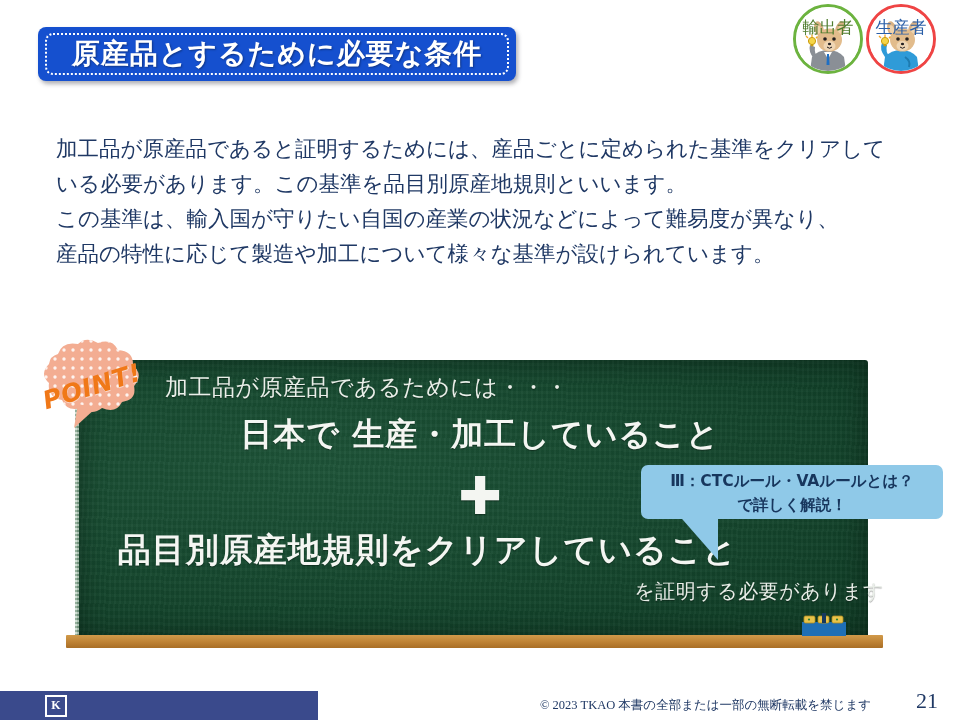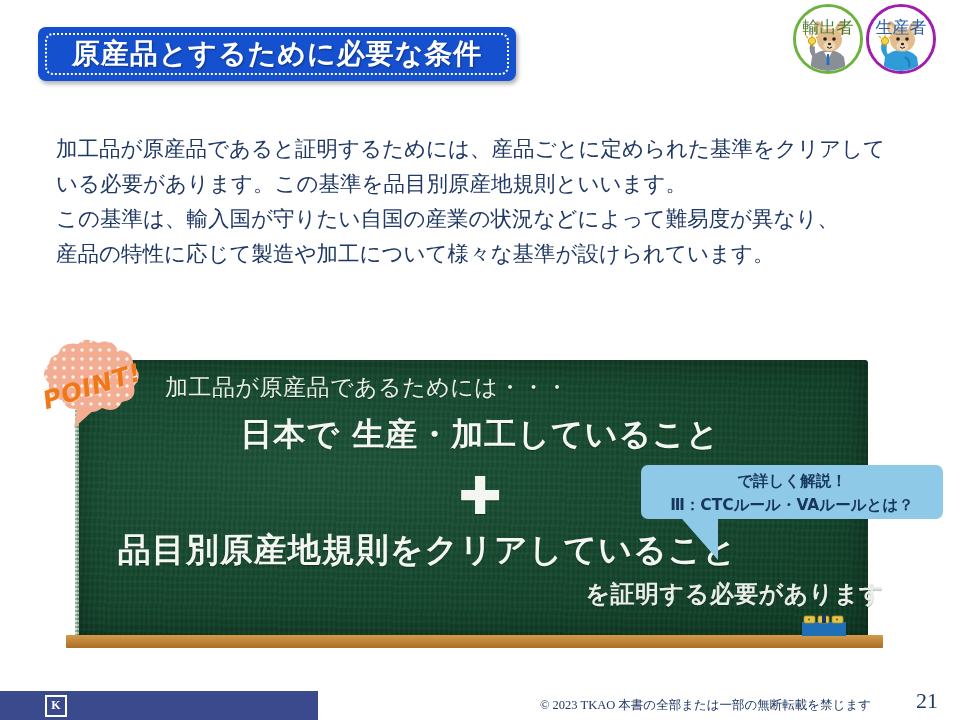--- a/index.html
+++ b/index.html
@@ -46,21 +46,21 @@
   
   .avatar {
     position: absolute;
     top: 4px;
     width: 64px; height: 64px;
     border-radius: 50%;
     overflow: hidden;
     background: #ffffff;
   }
   #avatar-exporter { left: 793px; border: 3px solid #6CB33F; }
-  #avatar-producer { left: 866px; border: 3px solid #a21caf; }
+  #avatar-producer { left: 866px; border: 3px solid #ef4444; }
   .avatar .av-label {
     position: absolute;
     left: 0; right: 0; top: 9px;
     text-align: center;
     font-size: 17px;
     font-weight: normal;
     z-index: 3;
     font-family: "DejaVu Sans", "Liberation Sans", sans-serif;
   }
   #avatar-exporter .av-label { color: #4E7C2E; }
@@ -165,22 +165,22 @@
   #bb-line3 {
     left: 0; top: 528px; width: 855px;
     text-align: center;
     font-size: 33px;
     font-weight: bold;
     letter-spacing: 1px;
   }
   #bb-line4 {
     left: 0; top: 578px; width: 884px;
     text-align: right;
-    font-size: 24px;
-    font-weight: bold;
+    font-size: 20px;
+    font-weight: normal;
     color: #E9EEE8;
     letter-spacing: .5px;
   }
 
   
   #callout {
     position: absolute;
     left: 641px; top: 465px;
     width: 302px; height: 54px;
     background: #8FC9E8;
@@ -350,22 +350,22 @@
 
 <div class="bb-text" id="bb-line1">加工品が原産品であるためには・・・</div>
 <div class="bb-text" id="bb-line2">日本で 生産・加工していること</div>
 <div class="bb-text" id="bb-plus">✚</div>
 <div class="bb-text" id="bb-line3">品目別原産地規則をクリアしていること</div>
 <div class="bb-text" id="bb-line4">を証明する必要があります</div>
 
 <div id="callout-tail"></div>
 <div id="callout">
   <div class="co-inner">
+    <div class="co-line">Ⅲ：CTCルール・VAルールとは？</div>
     <div class="co-line">で詳しく解説！</div>
-    <div class="co-line">Ⅲ：CTCルール・VAルールとは？</div>
   </div>
 </div>
 
 <div id="footer-bar">
   <div id="footer-logo-mark">K</div>
 </div>
 <div id="copyright">© 2023 TKAO 本書の全部または一部の無断転載を禁じます</div>
 <div id="page-number">21</div>
 
 </body></html>

